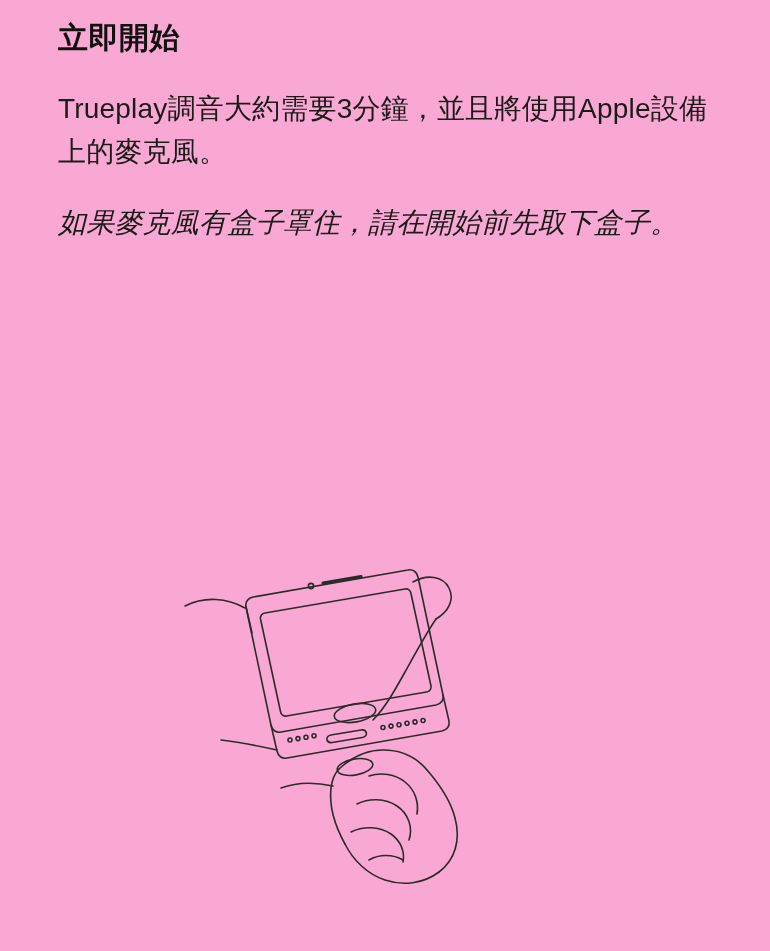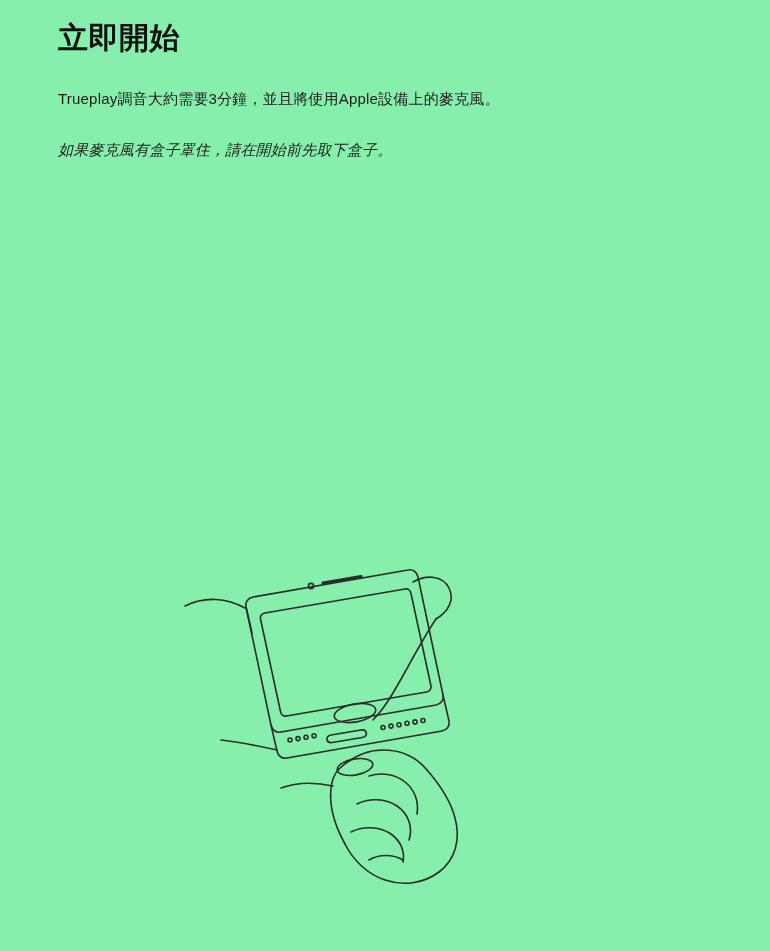--- a/index.html
+++ b/index.html
@@ -11,35 +11,35 @@
     width: 770px;
     height: 951px;
     position: relative;
     font-family: "Liberation Sans", "DejaVu Sans", sans-serif;
     color: #1a1a1a;
     overflow: hidden;
   }
   .screen {
     position: absolute;
     inset: 0;
-    background: #86efac;
+    background: #f9a8d4;
   }
   .content {
     padding: 18px 58px 0 58px;
   }
   .page-title {
     font-size: 30px;
     font-weight: bold;
     letter-spacing: 0.5px;
     line-height: 1.35;
     margin: 0 0 28px 0;
     color: #111111;
   }
   .paragraph {
-    font-size: 15px;
+    font-size: 28px;
     line-height: 1.55;
     margin: 12px 0 28px 0;
     color: #1b1b1b;
     max-width: 656px;
     letter-spacing: 0.2px;
   }
   .paragraph:last-of-type {
     margin-bottom: 0;
     font-style: italic;
   }

